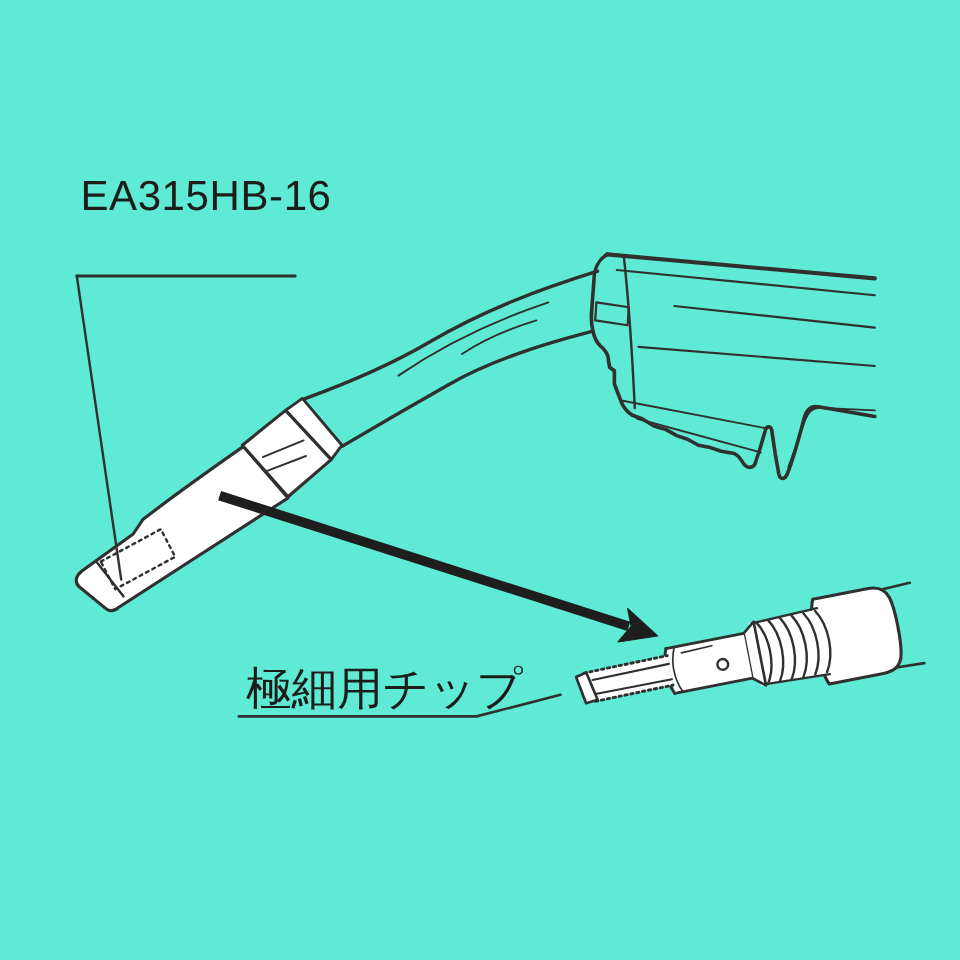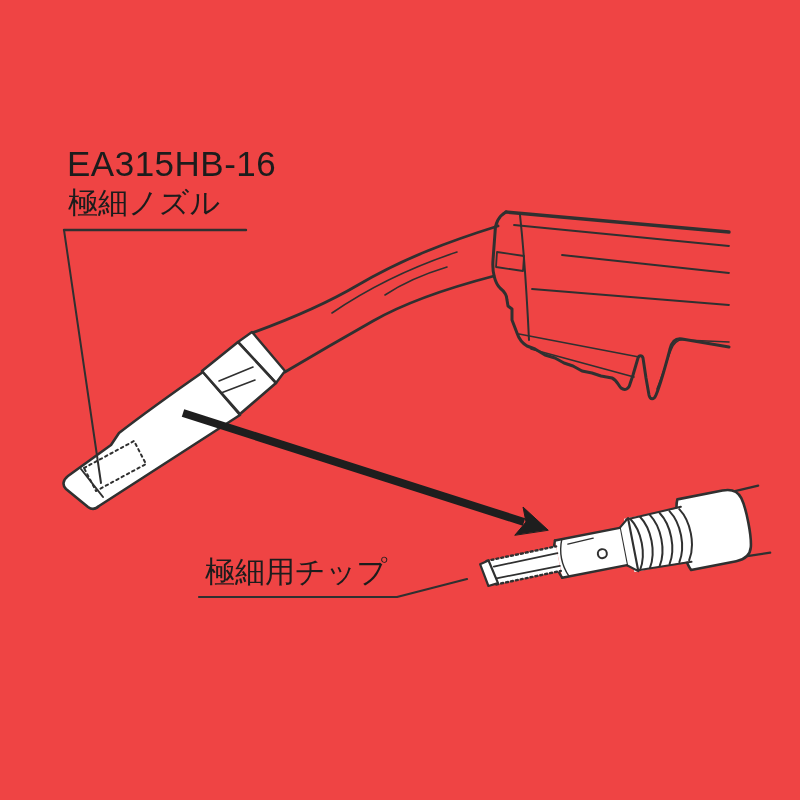--- a/index.html
+++ b/index.html
@@ -1,32 +1,32 @@
 <!DOCTYPE html>
 <html><head>
 <meta charset="utf-8">
 <style>
   html,body{margin:0;padding:0;background:#ffffff;}
   #stage{
     position:relative;
     width:800px;height:800px;
-    background:#ef4444;
+    background:#5eead4;
     overflow:hidden;
     font-family:"Liberation Sans", sans-serif;
   }
   #stage svg{position:absolute;left:0;top:0;}
   .lbl{
     position:absolute;
     color:#1c1c1c;
     white-space:nowrap;
     line-height:1.05;
   }
   .lbl-code1{left:67px;top:146px;font-size:35px;letter-spacing:0.5px;}
   .lbl-name1{left:68px;top:187px;font-size:30px;}
-  .lbl-name2{left:205px;top:556px;font-size:30px;}
+  .lbl-name2{left:205px;top:556px;font-size:38px;}
   .lbl-code2{left:200px;top:610px;font-size:33px;}
 </style>
 </head>
 <body>
 
 <div id="stage">
 
   <svg width="800" height="800" viewBox="0 0 800 800">
     <g stroke="#303030" fill="none" stroke-linecap="round" stroke-linejoin="round">
 
@@ -121,15 +121,14 @@
           <path d="M11,7 L78,7" stroke-width="1.8"></path>
           <path d="M0,-10 L9,-12 L14,12 L4,13 Z" fill="#ffffff" stroke-width="2.2"></path>
         </g>
       </g>
 
       <path d="M199,597 L397,597 L467,579" stroke-width="2.2"></path>
     </g>
   </svg>
 
   <div class="lbl lbl-code1">EA315HB-16</div>
-  <div class="lbl lbl-name1">極細ノズル</div>
   <div class="lbl lbl-name2">極細用チップ</div>
 </div>
 
 </body></html>

